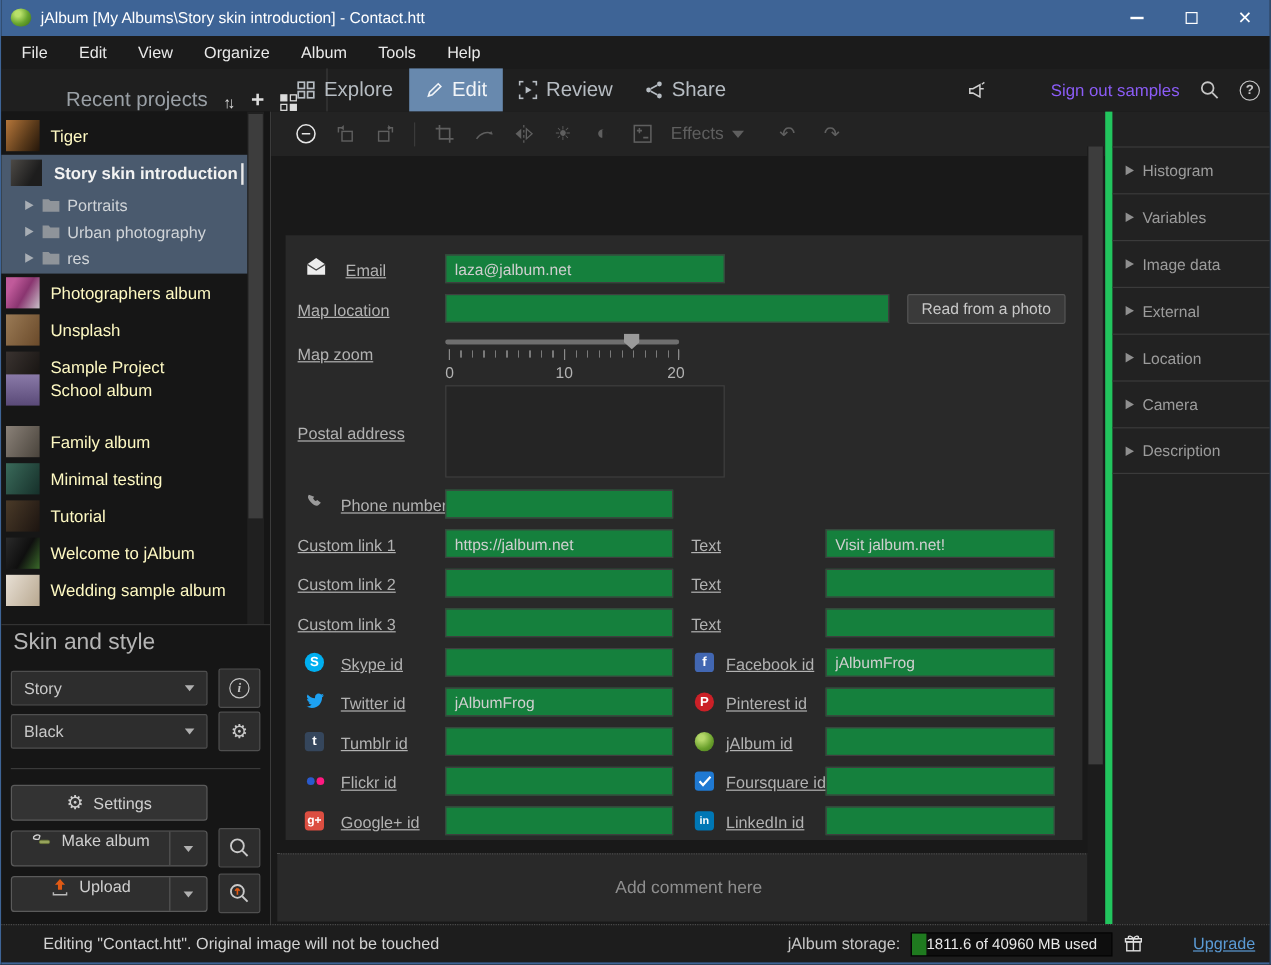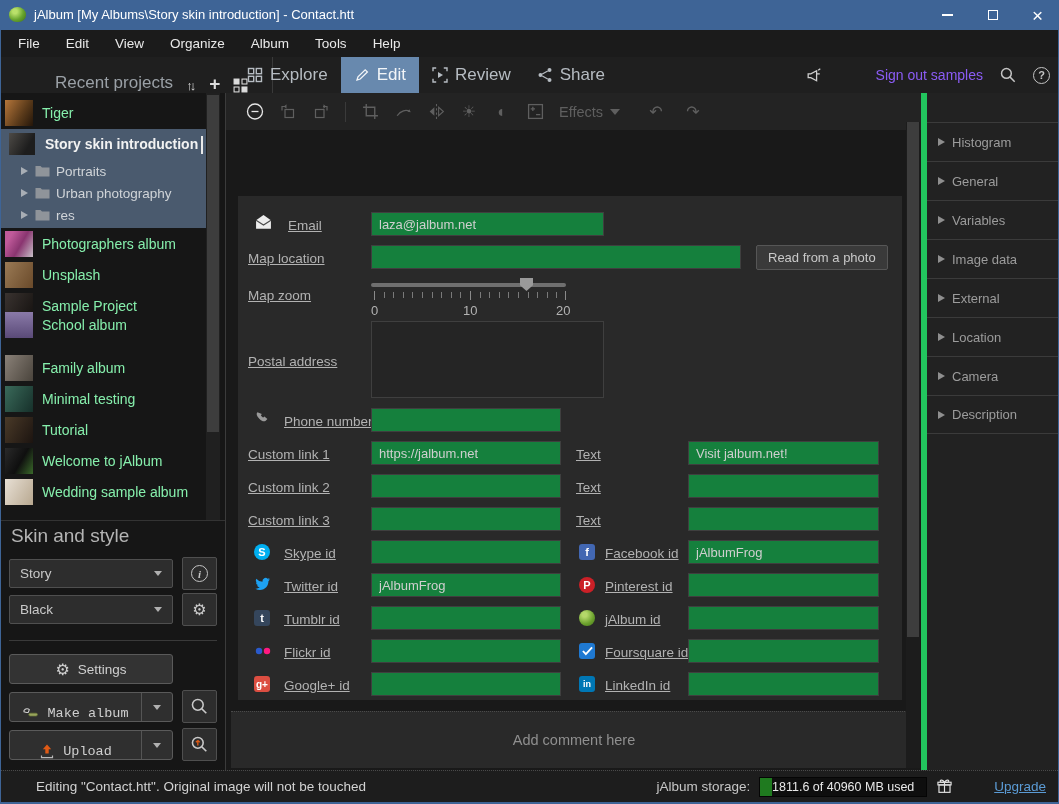--- a/index.html
+++ b/index.html
@@ -35,21 +35,21 @@
   .tab.selected { background:#6889ae; color:#f2f5f8; }
   .hdr-right { right:8px; top:0; height:36px; display:flex; align-items:center; gap:16px; }
   .signout { color:#8b5cf6; font-size:14px;margin-left:36px; }
   .help-circle { width:17px; height:17px; border:1.5px solid #c4c4c4; border-radius:50%; color:#c4c4c4;
                  font-size:11px; display:flex; align-items:center; justify-content:center; font-weight:bold; }
 
   
   .leftpanel { left:0; top:93px; width:225px; height:677px; background:#161616; border-right:1px solid #3b3b3b; }
   .proj-row { left:0; width:206px; height:31px; display:flex; align-items:center; }
   .thumb { width:28px; height:26px; margin-left:4px; flex:none; }
-  .proj-label { color:#86efac; font-size:14px; margin-left:9px; white-space:nowrap; }
+  .proj-label { color:#fef9c3; font-size:14px; margin-left:9px; white-space:nowrap; }
   .t-tiger { background:linear-gradient(120deg,#b5763a,#5a3a1a 60%,#24160a); }
   .t-story { background:linear-gradient(120deg,#4d4a46,#1d1d1d 70%); width:26px; height:22px; }
   .t-0 { background:linear-gradient(120deg,#c05a9a 20%,#8a3570 55%,#c8c0c8); }
   .t-1 { background:linear-gradient(120deg,#9a7a55,#6a4a2a); }
   .t-2 { background:linear-gradient(120deg,#3a3330,#151210); }
   .t-3 { background:linear-gradient(180deg,#8a7aa8,#5a4a78); }
   .t-4 { background:linear-gradient(120deg,#8a8178,#4a443c); }
   .t-5 { background:linear-gradient(120deg,#3a6a5a,#16302a); }
   .t-6 { background:linear-gradient(120deg,#4a3a28,#1c1410); }
   .t-7 { background:linear-gradient(120deg,#2a2a2a,#0f0f0f 55%,#3a6a2a); }
@@ -72,21 +72,21 @@
   .sq-btn { left:181px; width:35px; height:33px; background:#2d2d2d; border:1px solid #4f4f4f; border-radius:2px;
             display:flex; align-items:center; justify-content:center; color:#c9c9c9; }
   .info-circle { width:17px; height:17px; border:1.5px solid #c4c4c4; border-radius:50%; font-size:11px; font-weight:bold;
                  display:flex; align-items:center; justify-content:center; color:#c4c4c4; font-family:"Liberation Serif", serif; font-style:italic; }
   .gear-glyph { font-size:16px; }
   .sk-divider { left:8px; top:547px; width:208px; height:1px; background:#3a3a3a; }
   .wide-btn { left:8px; width:164px; height:30px; background:#333; border:1px solid #5a5a5a; border-radius:3px;
               color:#cfcfcf; font-size:13.5px; display:flex; align-items:center; justify-content:center; gap:8px; }
   .split-btn { left:8px; width:164px; height:30px; background:#2f2f2f; border:1px solid #5a5a5a; border-radius:3px;
                display:flex; align-items:stretch; color:#cfcfcf; font-size:13.5px; }
-  .split-main { flex:1; display:flex; align-items:flex-end; justify-content:center; gap:8px; border-right:1px solid #555;font-family:Liberation Mono, monospace; }
+  .split-main { flex:1; display:flex; align-items:flex-start; justify-content:center; gap:8px; border-right:1px solid #555; }
   .split-caret { width:30px; display:flex; align-items:center; justify-content:center; }
 
   
   .edit-toolbar { left:225px; top:93px; width:695px; height:37px; background:#232323; display:flex; align-items:center; padding-left:20px; gap:15px; }
   .tb-ic { color:#5f5f5f; display:flex; align-items:center; justify-content:center; width:18px; height:20px; font-size:16px; }
   .tb-ic.bright { color:#e6e6e6; }
   .tb-sep { width:1px; height:20px; background:#3a3a3a; }
   .effects-group { display:flex; align-items:center; gap:7px; color:#5f5f5f; font-size:14.5px; }
   .effects-caret { width:0; height:0; border-top:6px solid #5f5f5f; border-left:5px solid transparent; border-right:5px solid transparent; }
 
@@ -575,24 +575,20 @@
   </div>
 
   <div class="abs rightpanel">
     <div class="abs rp-rows">
       <div class="rp-row">
           <span class="rp-arrow"></span>
           <span class="rp-label">Histogram</span>
         </div>
       <div class="rp-row">
           <span class="rp-arrow"></span>
-          <span class="rp-label">General</span>
-        </div>
-      <div class="rp-row">
-          <span class="rp-arrow"></span>
           <span class="rp-label">Variables</span>
         </div>
       <div class="rp-row">
           <span class="rp-arrow"></span>
           <span class="rp-label">Image data</span>
         </div>
       <div class="rp-row">
           <span class="rp-arrow"></span>
           <span class="rp-label">External</span>
         </div>

